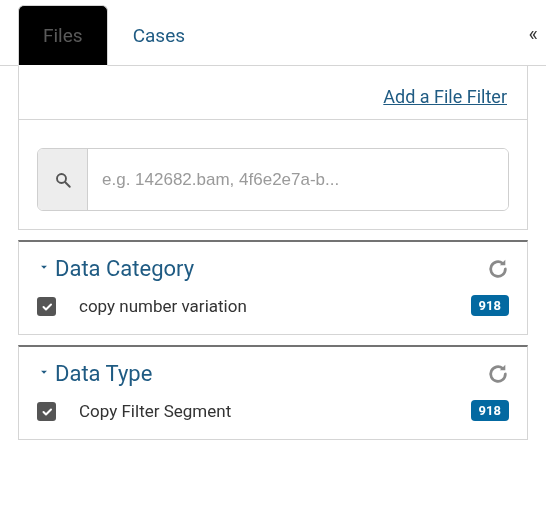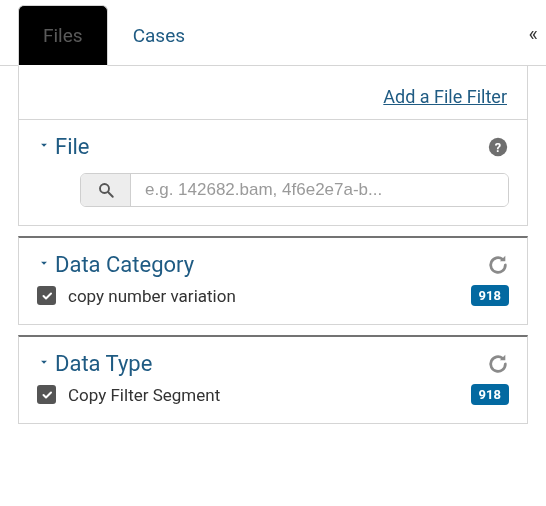--- a/index.html
+++ b/index.html
@@ -96,22 +96,21 @@
     display: inline-flex;
     align-items: center;
     justify-content: center;
   }
   .search-group {
     display: flex;
     margin-top: 14px;
     border: 1px solid #cfcfcf;
     border-radius: 6px;
     overflow: hidden;
-    height: 34px;
-    margin-left: 43px;
+    height: 63px;
   }
   .search-addon {
     width: 50px;
     background: #ededed;
     border-right: 1px solid #cfcfcf;
     display: flex;
     align-items: center;
     justify-content: center;
     color: #555;
   }
@@ -119,22 +118,23 @@
     flex: 1;
     border: none;
     outline: none;
     padding: 0 14px;
     font-size: 17px;
     color: #333;
   }
   .search-input::placeholder { color: #9a9a9a; }
   .facet-row {
     display: flex;
-    align-items: center;
-    margin-top: 8px;
+    align-items: flex-end;
+    margin-top: 14px;
+    gap: 11px;
   }
   .checkbox {
     width: 19px;
     height: 19px;
     border-radius: 3px;
     background: #555;
     display: inline-flex;
     align-items: center;
     justify-content: center;
     color: #fff;
@@ -167,36 +167,20 @@
   <div class="tab active">Files</div>
   <div class="tab">Cases</div>
   <div class="tabs-chevrons">«</div>
 </div>
 
 <div class="panel panel-top">
   <div class="add-filter-row">
     <a class="add-filter-link">Add a File Filter</a>
   </div>
   <div class="section">
-    <div class="section-header">
-      <div class="section-title-wrap">
-        <span class="chevron">
-          <svg width="14" height="14" viewBox="0 0 24 24">
-              <path fill="#1f5b83" d="M7 10l5 5 5-5z"></path>
-            </svg>
-        </span>
-        <span class="section-title">File</span>
-      </div>
-      <span class="help-icon">
-        <svg width="22" height="22" viewBox="0 0 24 24">
-            <circle cx="12" cy="12" r="10" fill="#6f6f6f"></circle>
-            <text x="12" y="17" text-anchor="middle" font-size="14" font-weight="700" fill="#fff">?</text>
-          </svg>
-      </span>
-    </div>
     <div class="search-group">
       <div class="search-addon">
         <svg width="18" height="18" viewBox="0 0 24 24">
             <circle cx="10" cy="10" r="6" stroke="#555" stroke-width="2.5" fill="none"></circle>
             <line x1="15" y1="15" x2="21" y2="21" stroke="#555" stroke-width="2.5" stroke-linecap="round"></line>
           </svg>
       </div>
       <input class="search-input" type="text" placeholder="e.g. 142682.bam, 4f6e2e7a-b..." style="">
     </div>
   </div>

